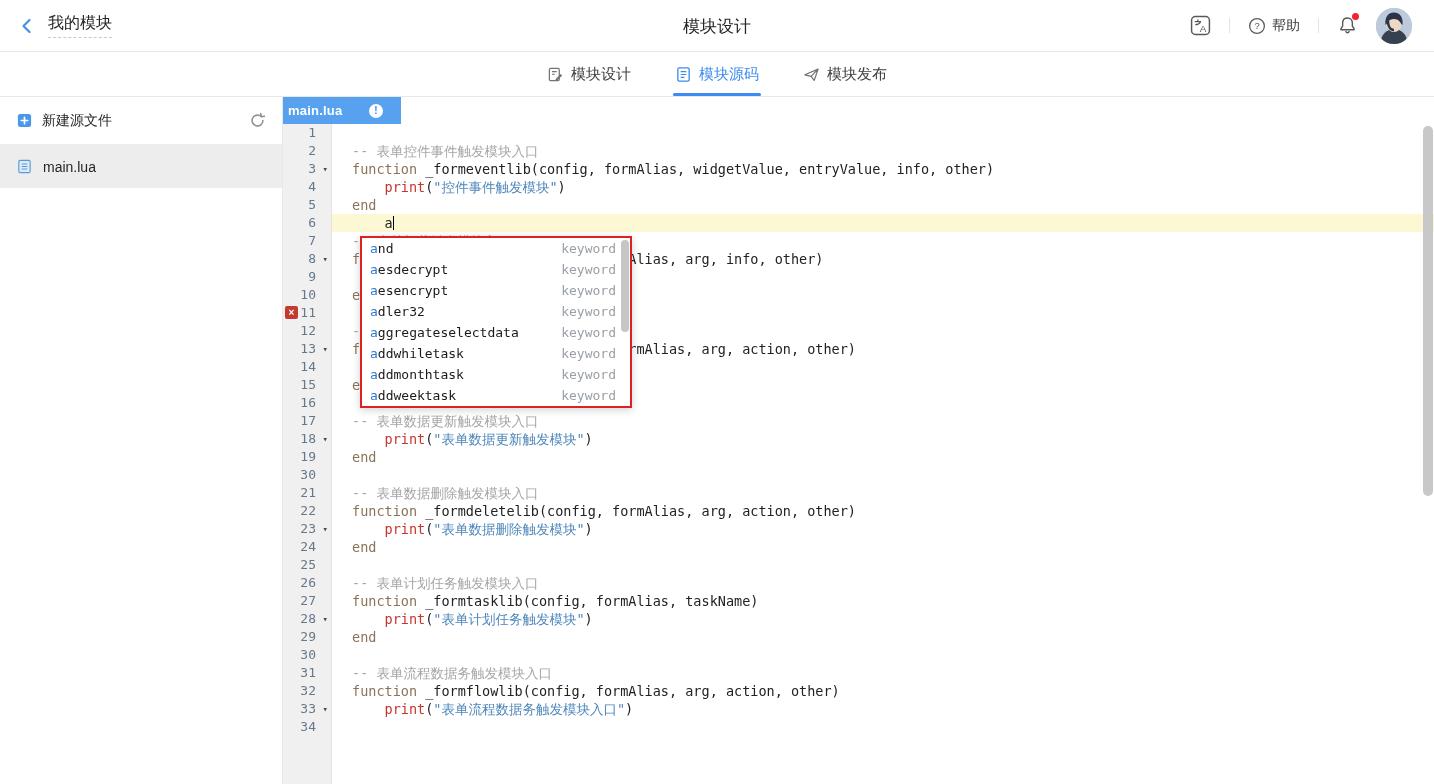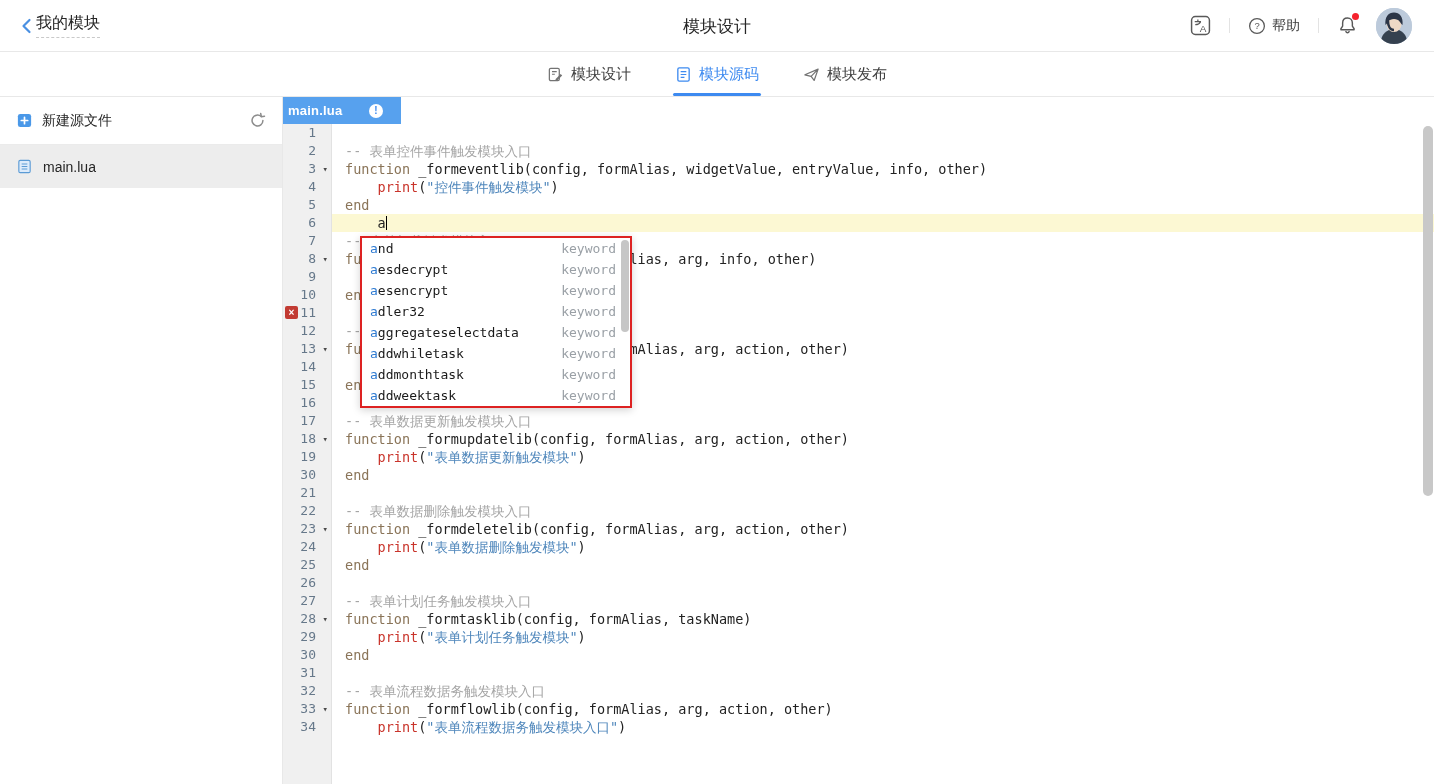--- a/index.html
+++ b/index.html
@@ -3,21 +3,21 @@
 <meta charset="utf-8">
 <style>
   * { margin:0; padding:0; box-sizing:border-box; }
   html,body { width:1434px; height:784px; overflow:hidden; background:#fff;
               font-family:"Liberation Sans", sans-serif; }
   .app { position:relative; width:1434px; height:784px; background:#fff; }
 
   
   .header { height:52px; border-bottom:1px solid #e8e8e8; display:flex; align-items:center;
             padding:0 22px 0 18px; position:relative; background:#fff; }
-  .back-group { display:flex; align-items:center; gap:0; }
+  .back-group { display:flex; align-items:center; gap:12px; }
   .back-label { font-size:16px; color:#262626; border-bottom:1px dashed #c9c9c9; padding-bottom:3px; }
   .page-title { position:absolute; left:50%; top:50%; transform:translate(-50%,-50%);
                 font-size:17px; color:#262626; }
   .header-right { margin-left:auto; display:flex; align-items:center; gap:18px; }
   .hdr-divider { width:1px; height:15px; background:#e3e3e3; }
   .help-group { display:flex; align-items:center; gap:6px; font-size:14px; color:#404040; cursor:pointer; }
   .bell-wrap { position:relative; display:flex; }
   .bell-dot { position:absolute; right:-1px; top:-2px; width:7px; height:7px; border-radius:50%;
               background:#f5222d; }
   .avatar { width:36px; height:36px; border-radius:50%; overflow:hidden; background:#c2cfdc; }
@@ -66,21 +66,21 @@
           font-family:"DejaVu Sans Mono","Liberation Mono",monospace; font-size:13.5px; }
   .gutter { width:49px; background:#f0f0f0; border-right:1px solid #e2e2e2; flex:none; }
   .g-row { height:18px; position:relative; }
   .g-num { position:absolute; right:15px; top:0; line-height:18px; color:#66788a; font-size:13px; }
   .g-fold { position:absolute; right:3px; top:0; line-height:18px; color:#4a4a4a; font-size:9px;
             cursor:pointer; }
   .g-err { position:absolute; left:2px; top:2px; width:13px; height:13px; background:#c23b33;
            border-radius:2px; color:#fff; font-size:10px; font-weight:bold; line-height:13px;
            text-align:center; cursor:pointer; font-family:"Liberation Sans",sans-serif; }
   .codepane { flex:1; position:relative; }
-  .c-row { height:18px; line-height:18px; white-space:pre; padding-left:13px; }
+  .c-row { height:18px; line-height:18px; white-space:pre; padding-left:20px; }
   .c-row.active { background:#fcf8d3; }
   .tok-comment { color:#a5a5a5; }
   .tok-keyword { color:#8a7458; }
   .tok-builtin { color:#c9342b; }
   .tok-string  { color:#4e86bb; }
   .tok-plain   { color:#222; }
   .cursor { display:inline-block; width:1.5px; height:14px; background:#000;
             vertical-align:-2px; }
 
   
@@ -349,21 +349,20 @@
             <div class="c-row"><span class="tok-keyword">function</span><span class="tok-plain"> _formloadlib(config, formAlias, arg, info, other)</span></div>
             <div class="c-row"><span class="tok-plain">    </span><span class="tok-builtin">print</span><span class="tok-plain">(</span><span class="tok-string">"表单加载触发模块"</span><span class="tok-plain">)</span></div>
             <div class="c-row"><span class="tok-keyword">end</span></div>
             <div class="c-row"></div>
             <div class="c-row"><span class="tok-comment">-- 表单数据新增触发模块入口</span></div>
             <div class="c-row"><span class="tok-keyword">function</span><span class="tok-plain"> _forminsertlib(config, formAlias, arg, action, other)</span></div>
             <div class="c-row"><span class="tok-plain">    </span><span class="tok-builtin">print</span><span class="tok-plain">(</span><span class="tok-string">"表单数据新增触发模块"</span><span class="tok-plain">)</span></div>
             <div class="c-row"><span class="tok-keyword">end</span></div>
             <div class="c-row"></div>
             <div class="c-row"><span class="tok-comment">-- 表单数据更新触发模块入口</span></div>
-            <div class="c-row"><span class="tok-keyword">function</span><span class="tok-plain"> _formupdatelib(config, formAlias, arg, action, other)</span></div>
             <div class="c-row"><span class="tok-plain">    </span><span class="tok-builtin">print</span><span class="tok-plain">(</span><span class="tok-string">"表单数据更新触发模块"</span><span class="tok-plain">)</span></div>
             <div class="c-row"><span class="tok-keyword">end</span></div>
             <div class="c-row"></div>
             <div class="c-row"><span class="tok-comment">-- 表单数据删除触发模块入口</span></div>
             <div class="c-row"><span class="tok-keyword">function</span><span class="tok-plain"> _formdeletelib(config, formAlias, arg, action, other)</span></div>
             <div class="c-row"><span class="tok-plain">    </span><span class="tok-builtin">print</span><span class="tok-plain">(</span><span class="tok-string">"表单数据删除触发模块"</span><span class="tok-plain">)</span></div>
             <div class="c-row"><span class="tok-keyword">end</span></div>
             <div class="c-row"></div>
             <div class="c-row"><span class="tok-comment">-- 表单计划任务触发模块入口</span></div>
             <div class="c-row"><span class="tok-keyword">function</span><span class="tok-plain"> _formtasklib(config, formAlias, taskName)</span></div>

